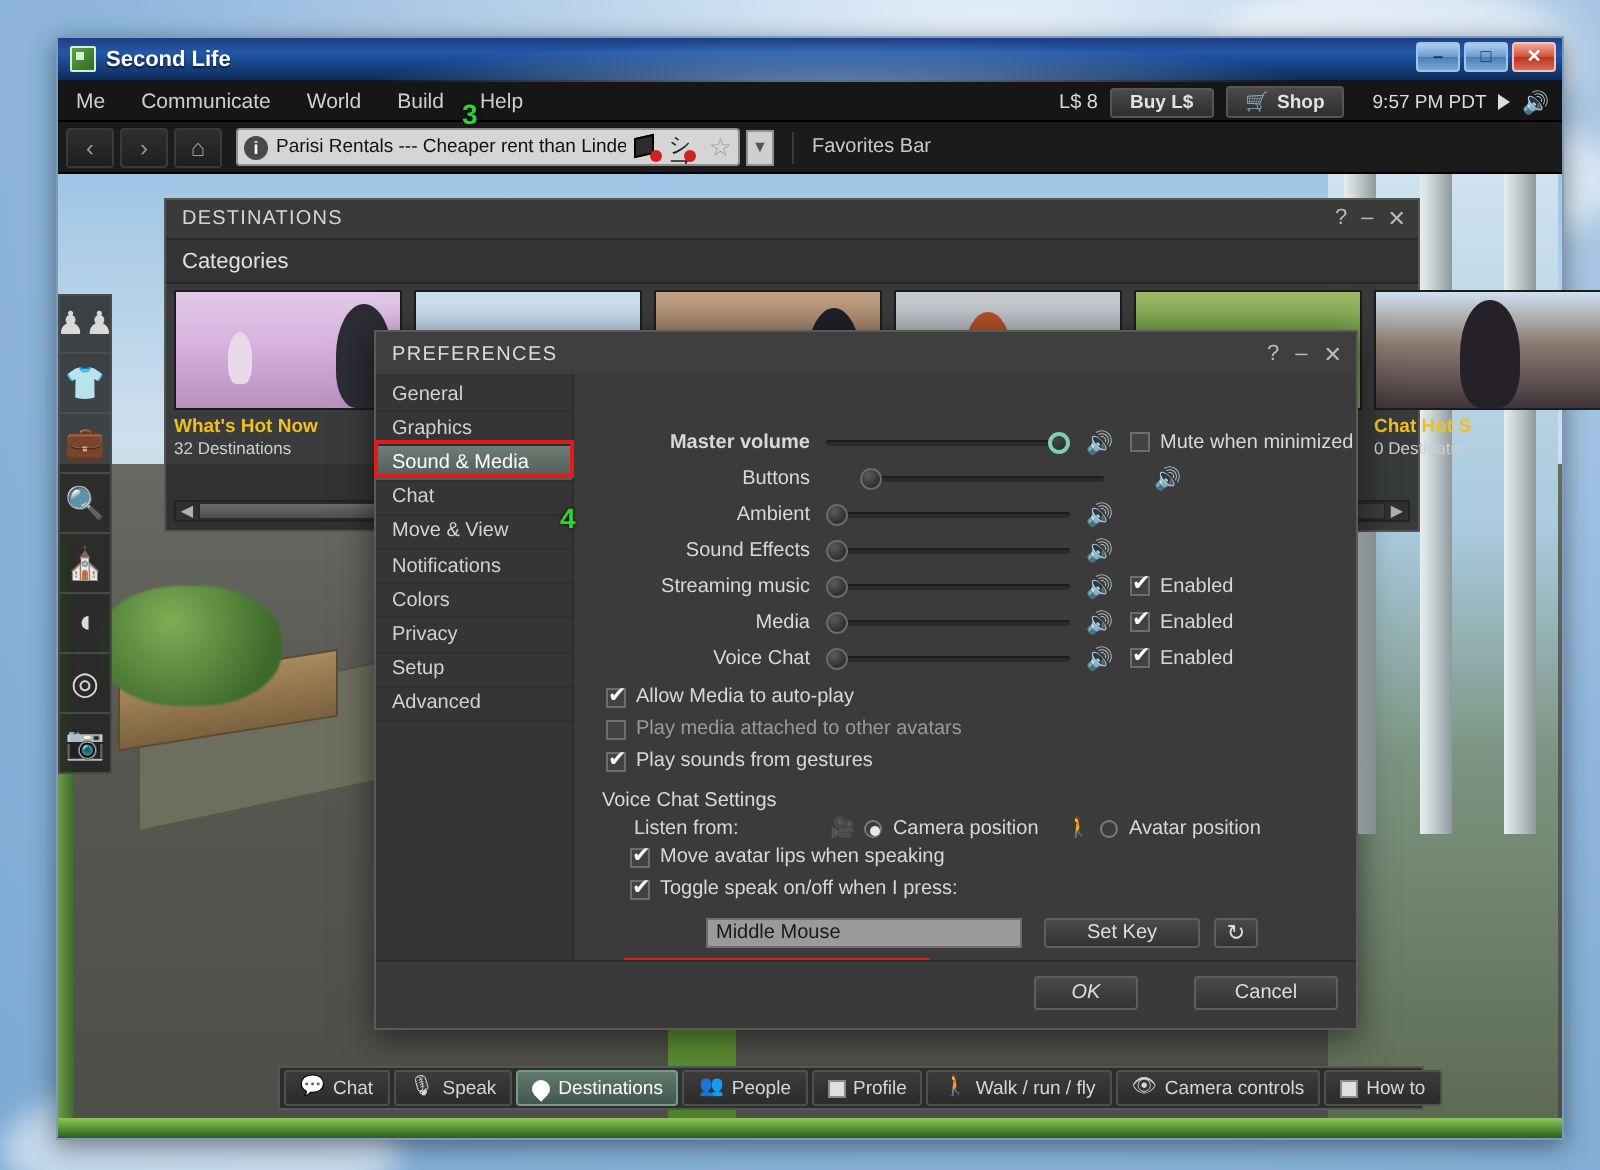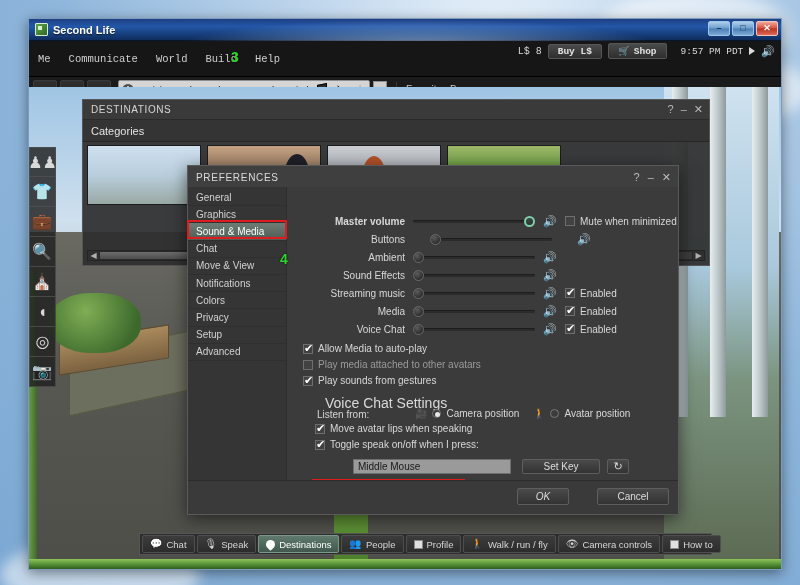--- a/index.html
+++ b/index.html
@@ -61,23 +61,23 @@
     display: flex; align-items: center; justify-content: center;
     color: #16314f; font-size: 9px; font-weight: bold; line-height: 1;
   }
   .win-btn.close {
     background: linear-gradient(to bottom,#f0a79b,#d4503a 48%,#b53322 52%,#e06a54);
     border-color: #f3c4ba; color: #fff;
   }
 
   
   .sl-menubar {
-    position: relative; height: 36px; background: #161616;
+    position: relative; height: 20px; background: #161616;
     border-bottom: 1px solid #000;
-    display: flex; align-items: center; font-family: Liberation Mono, monospace;
+    display: flex; align-items: flex-start;
   }
   .menu-item {
     color: #cfcfcf; font-size: 10.5px; padding: 0 9px; line-height: 20px;
   }
   .menu-right {
     position: absolute; right: 6px; top: 0; height: 20px;
     display: flex; align-items: center; gap: 6px;
   }
   .lindens { color: #d8d8d8; font-size: 10px; }
   .mini-btn {
@@ -275,21 +275,21 @@
   }
   .cbx.checked:after {
     content: "\2714"; position: absolute; left: 0px; top: -3px;
     font-size: 11px; color: #ffffff; line-height: 12px;
   }
   .cbx-label { color: #d8d8d8; font-size: 10px; white-space: nowrap; }
   .cbx-label.dim { color: #9a9a9a; }
 
   .opt-row { position: absolute; display: flex; align-items: center; gap: 5px; }
 
-  .sect-title { position: absolute; color: #dadada; font-size: 14px; margin-left: 24px; }
+  .sect-title { position: absolute; color: #dadada; font-size: 10px; }
   .listen-label { position: absolute; color: #d6d6d6; font-size: 10px; }
   .radio { width: 9px; height: 9px; border-radius: 50%; border: 1px solid #7a7a7a; background: #3b3b3b; position: relative; flex: none; }
   .radio.on:after { content:""; position:absolute; left:2px; top:2px; width:5px; height:5px; border-radius:50%; background:#e8e8e8; }
   .pref-btn {
     position: absolute; background: linear-gradient(to bottom,#4a4a4a,#333333);
     border: 1px solid #5e5e5e; border-radius: 2px;
     color: #dedede; font-size: 10px; display: flex; align-items: center; justify-content: center;
   }
   .prefs-footer {
     position: absolute; left: 0; right: 0; bottom: 0; height: 34px;
@@ -421,20 +421,29 @@
           <span>–</span>
           <span>✕</span>
         </div>
       </div>
       <div class="dest-subbar">
         <div class="dest-subbar-text">Categories</div>
       </div>
       <div class="dest-strip">
         <div class="dest-card">
           <div class="dest-thumb">
+              <div class="th th1"></div>
+            <div class="figure" style="right:4px;top:6px;width:28px;height:52px;background:#2c2c34;"></div>
+            <div class="figure" style="left:26px;top:20px;width:12px;height:26px;background:#e8d8e8;"></div>
+          </div>
+          <div class="dest-name">What's Hot Now</div>
+          <div class="dest-count">32 Destinations</div>
+        </div>
+        <div class="dest-card">
+          <div class="dest-thumb">
               <div class="th th2"></div>
             </div>
           <div class="dest-name"></div>
           <div class="dest-count"></div>
         </div>
         <div class="dest-card">
           <div class="dest-thumb">
               <div class="th th3"></div>
             <div class="figure" style="right:10px;top:8px;width:26px;height:48px;background:#20202a;"></div>
           </div>
@@ -448,20 +457,28 @@
           </div>
           <div class="dest-name"></div>
           <div class="dest-count"></div>
         </div>
         <div class="dest-card">
           <div class="dest-thumb">
               <div class="th th5"></div>
             </div>
           <div class="dest-name">International</div>
           <div class="dest-count">18 Destinations</div>
+        </div>
+        <div class="dest-card">
+          <div class="dest-thumb">
+              <div class="th th6"></div>
+            <div class="figure" style="left:42px;top:4px;width:30px;height:54px;background:#262028;"></div>
+          </div>
+          <div class="dest-name">Chat Hot S</div>
+          <div class="dest-count">0 Destinatio</div>
         </div>
       </div>
       <div class="dest-scroll">
         <div class="dest-scroll-arrow">◀</div>
         <div class="dest-scroll-track">
           <div class="dest-scroll-thumb"></div>
         </div>
         <div class="dest-scroll-arrow">▶</div>
       </div>
     </div>

